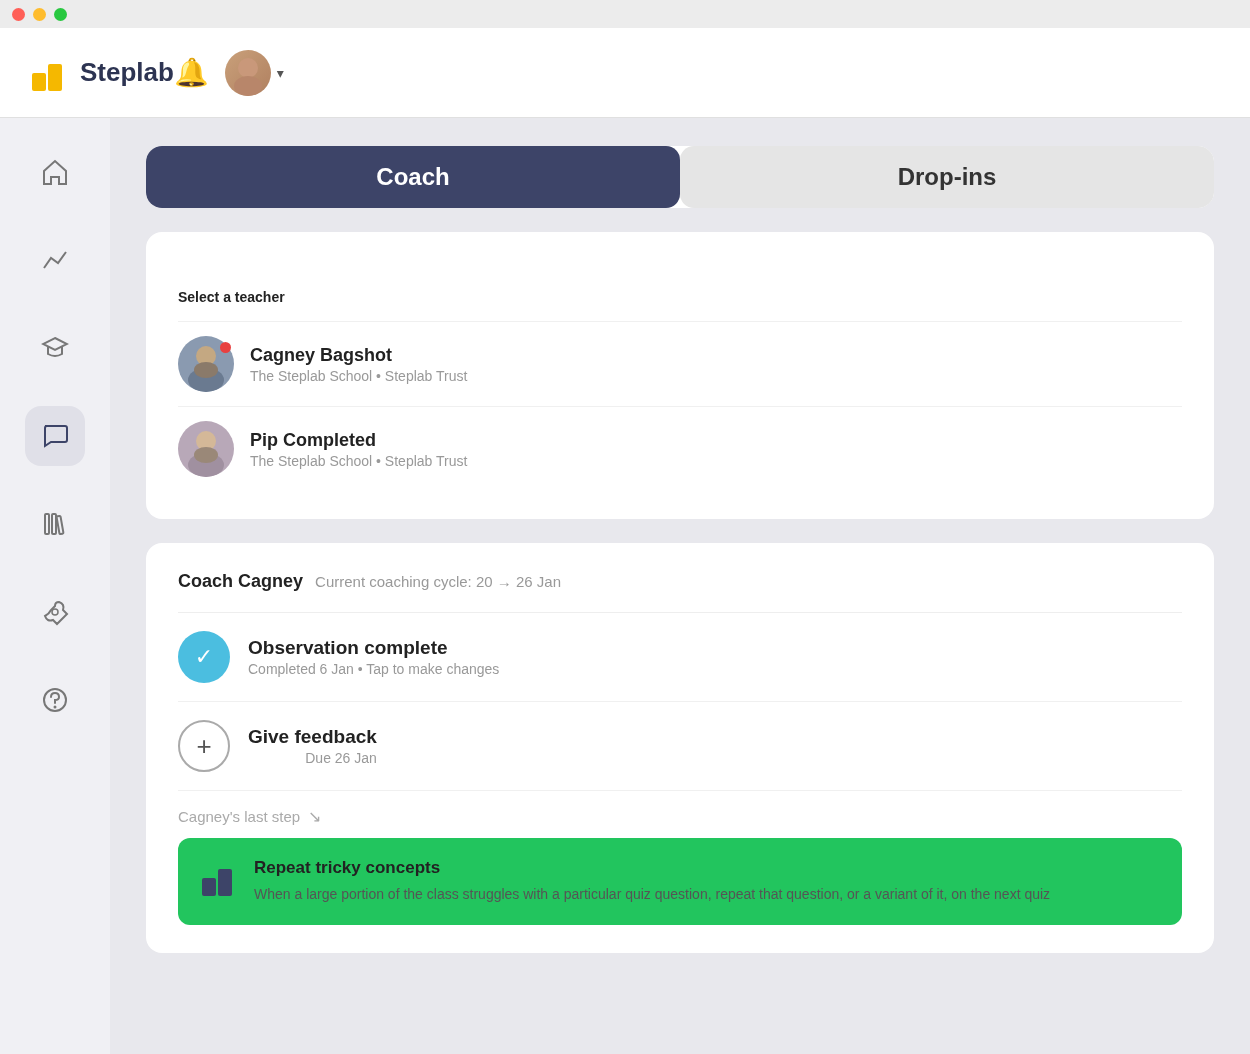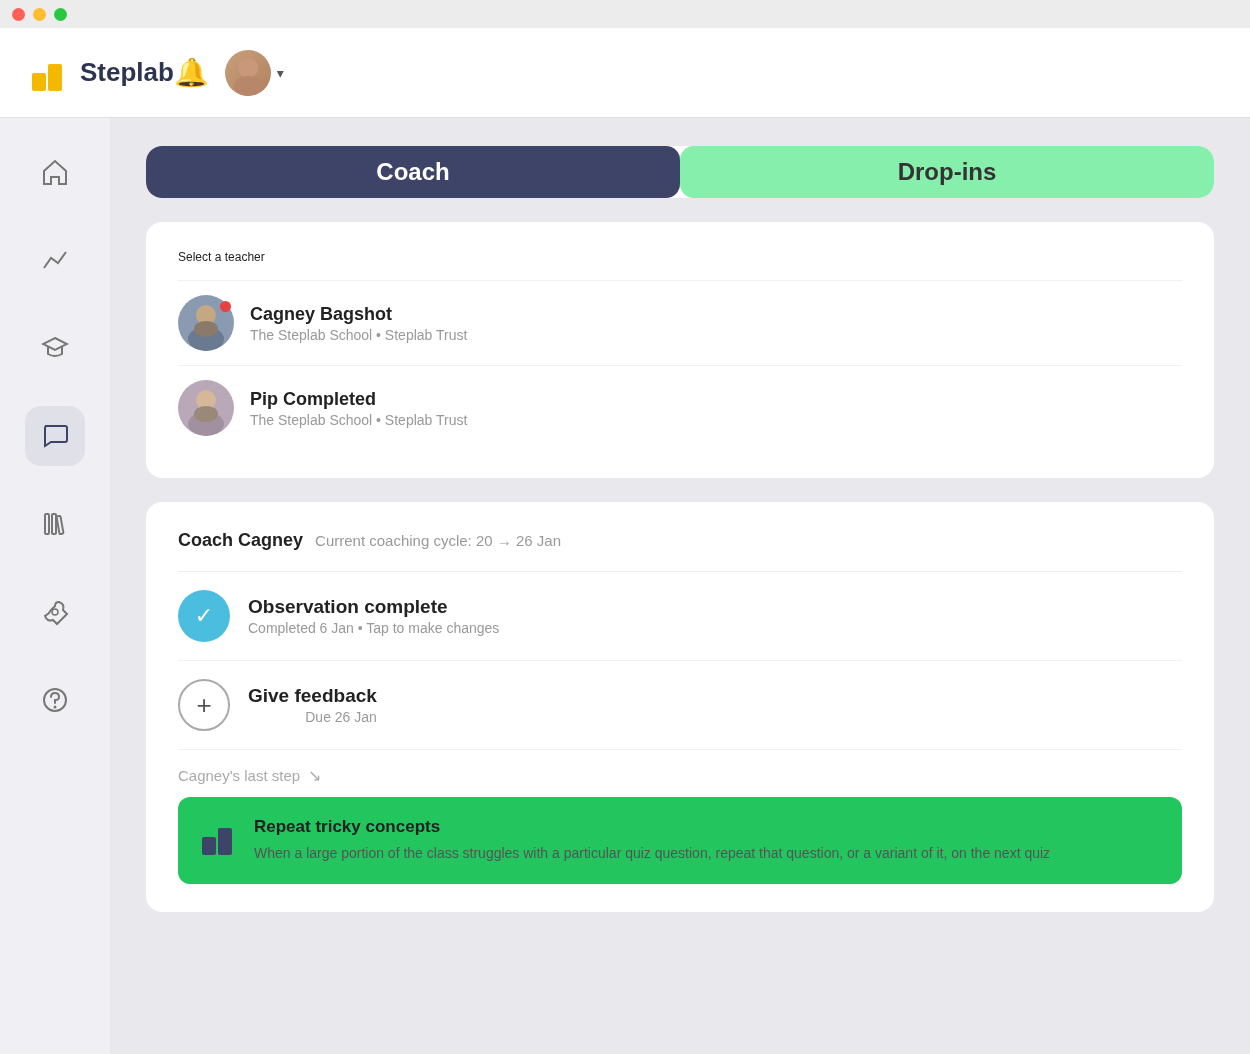--- a/index.html
+++ b/index.html
@@ -117,54 +117,55 @@
       overflow-y: auto;
     }
 
     
     .tab-bar {
       display: flex;
       background: #ffffff;
       border-radius: 16px;
       overflow: hidden;
       margin-bottom: 24px;
-      height: 52px;
+      height: 62px;
     }
     .tab {
       flex: 1;
       display: flex;
       align-items: center;
       justify-content: center;
       font-size: 24px;
       font-weight: 600;
       cursor: pointer;
       border-radius: 14px;
     }
     .tab.active {
       background: #3d4468;
       color: #ffffff;
     }
     .tab.inactive {
-      background: #86efac;
+      background: #e5e5e5;
       color: #333;
     }
 
     
     .card {
       background: #ffffff;
       border-radius: 16px;
       padding: 28px 32px;
       margin-bottom: 24px;
     }
 
     .select-teacher-title {
-      font-size: 12px;
-      font-weight: 400;
+      font-size: 14px;
+      font-weight: 700;
       color: #222;
       margin-bottom: 16px;
+      margin-top: 29px;
     }
 
     .teacher-item {
       display: flex;
       align-items: center;
       gap: 16px;
       padding: 14px 0;
       cursor: pointer;
       border-top: 1px solid #f0f0f0;
       position: relative;

